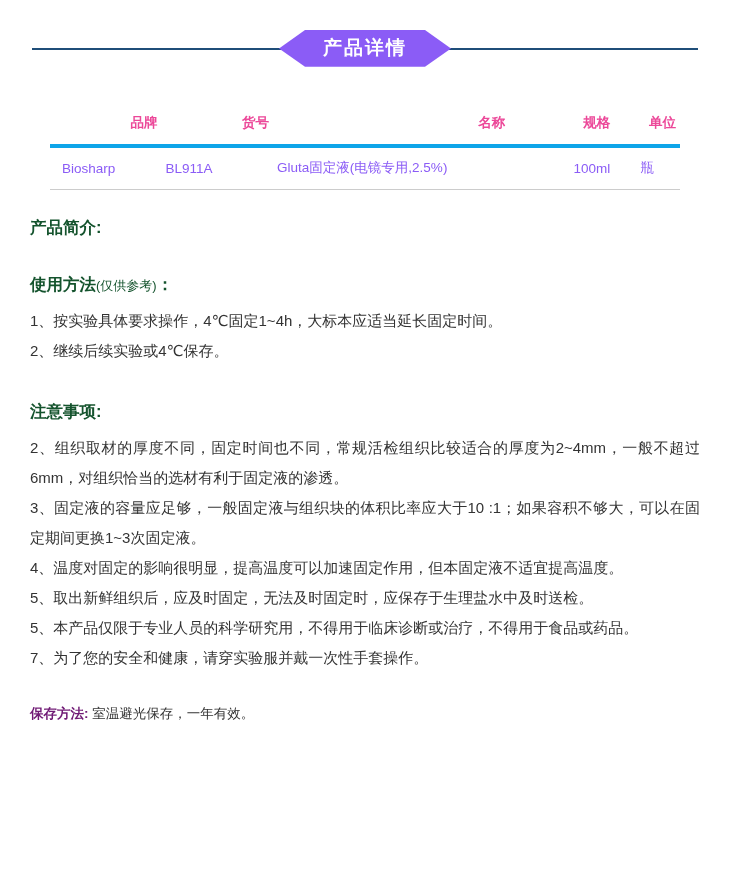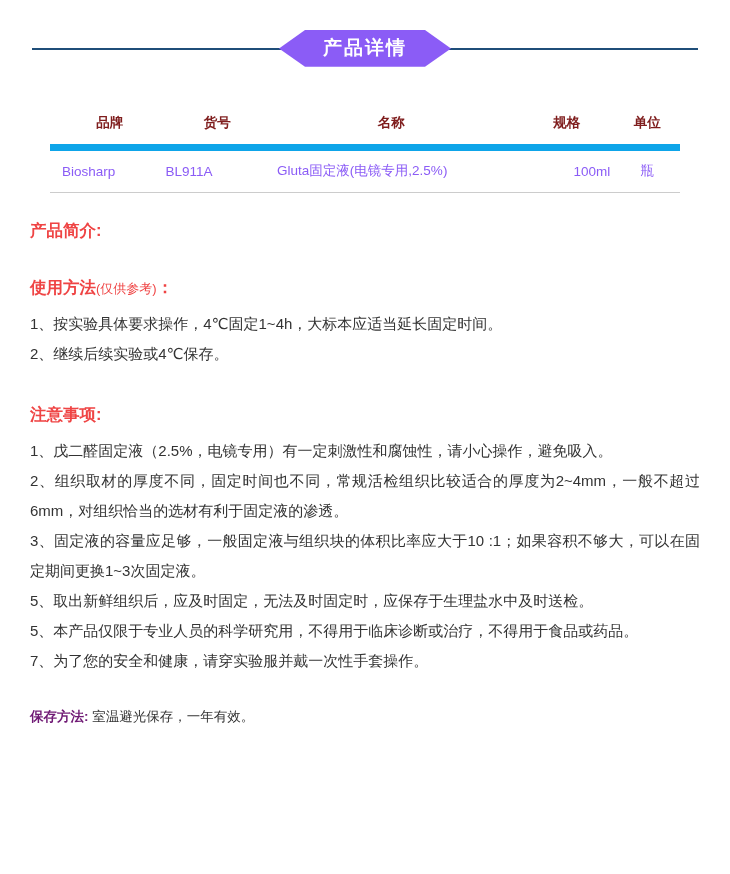--- a/index.html
+++ b/index.html
@@ -49,25 +49,25 @@
   
   .table-wrap {
     margin: 28px 50px 0 50px;
   }
   table.spec {
     width: 100%;
     border-collapse: collapse;
     font-size: 13.5px;
   }
   table.spec thead th {
-    text-align: center;
+    text-align: right;
     font-weight: bold;
-    color: #7f1d1d;
+    color: #ec4899;
     padding: 8px 4px 12px 4px;
-    border-bottom: 7px solid #0ea5e9;
+    border-bottom: 4px solid #0ea5e9;
     white-space: nowrap;
   }
   table.spec tbody td {
     padding: 11px 4px 12px 4px;
     border-bottom: 1px solid #cccccc;
     color: #8b5cf6;
     white-space: nowrap;
   }
   .col-brand  { width: 17%; padding-left: 12px !important; }
   .col-cat    { width: 17%; }
@@ -79,21 +79,21 @@
   th.col-brand { padding-left: 12px !important; }
 
   
   .content {
     margin: 0 30px;
   }
   .section {
     margin-top: 30px;
   }
   h2.sec-title {
-    color: #ef4444;
+    color: #14532d;
     font-size: 16.5px;
     font-weight: bold;
     margin: 0 0 10px 0;
     line-height: 1.4;
   }
   h2.sec-title .small {
     font-size: 13px;
     font-weight: normal;
   }
   p.para {
@@ -170,23 +170,23 @@
     <h2 class="sec-title"><span>使用方法</span><span class="small">(仅供参考)</span><span>：</span></h2>
     <ol class="lines">
       <li>1、按实验具体要求操作，4℃固定1~4h，大标本应适当延长固定时间。</li>
       <li>2、继续后续实验或4℃保存。</li>
     </ol>
   </div>
 
   <div class="section notice-block">
     <h2 class="sec-title">注意事项:</h2>
     <ol class="lines">
-      <li>1、戊二醛固定液（2.5%，电镜专用）有一定刺激性和腐蚀性，请小心操作，避免吸入。</li>
       <li>2、组织取材的厚度不同，固定时间也不同，常规活检组织比较适合的厚度为2~4mm，一般不超过6mm，对组织恰当的选材有利于固定液的渗透。</li>
       <li>3、固定液的容量应足够，一般固定液与组织块的体积比率应大于10   :1；如果容积不够大，可以在固定期间更换1~3次固定液。</li>
+      <li>4、温度对固定的影响很明显，提高温度可以加速固定作用，但本固定液不适宜提高温度。</li>
       <li>5、取出新鲜组织后，应及时固定，无法及时固定时，应保存于生理盐水中及时送检。</li>
       <li>5、本产品仅限于专业人员的科学研究用，不得用于临床诊断或治疗，不得用于食品或药品。</li>
       <li>7、为了您的安全和健康，请穿实验服并戴一次性手套操作。</li>
     </ol>
   </div>
 
   <div class="section storage-block">
     <div class="storage-line"><span class="storage-label">保存方法:</span><span> 室温避光保存，一年有效。</span></div>
   </div>
 

